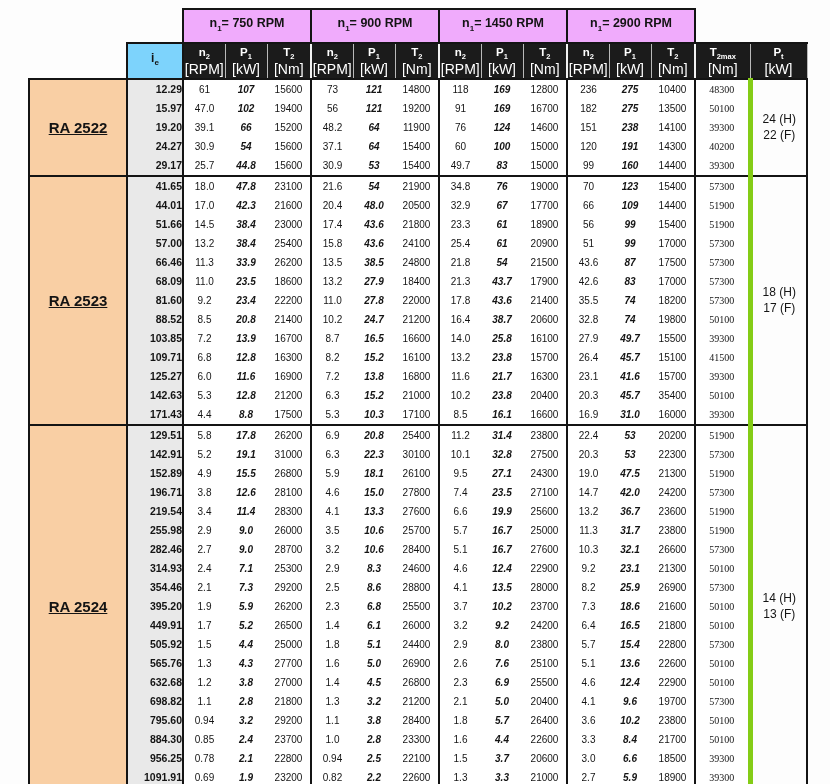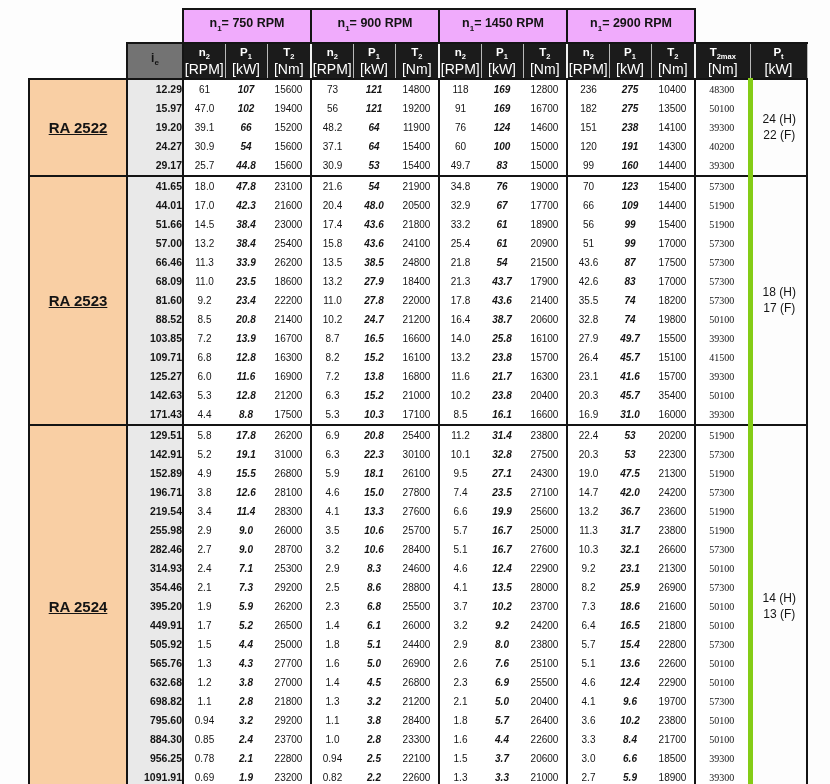--- a/index.html
+++ b/index.html
@@ -13,21 +13,21 @@
   td.yellow{background:#f0abfc;border:2px solid #141414;height:26px;line-height:26px;
             font-size:12.5px;font-weight:bold;}
   td.yellow sub{font-size:8px;}
   td.bh{background:#1B1B1B;color:#ffffff;height:34px;line-height:normal;
         border-top:2px solid #141414;border-bottom:2px solid #141414;
         border-left:1px solid #b9b9b9;border-right:1px solid #b9b9b9;}
   td.bh.gs{border-left:2px solid #f2f2f2;}
   td.bh .l1{font-weight:bold;font-size:11.5px;display:block;margin-top:2px;}
   td.bh .l1 sub{font-size:7.5px;}
   td.bh .l2{font-size:14px;display:block;margin-top:0px;}
-  td.ie-head{background:#737373;border:2.5px solid #141414;font-weight:bold;font-size:12px;}
+  td.ie-head{background:#7dd3fc;border:2.5px solid #141414;font-weight:bold;font-size:12px;}
   td.ie-head sub{font-size:8px;}
   
   td.model{background:#F9CFA4;border:2.5px solid #141414;font-weight:bold;font-size:15px;text-decoration:underline;}
   td.ie{background:#E9E9E9;border-left:2.5px solid #141414;border-right:2.5px solid #141414;
         font-weight:bold;font-size:10.5px;text-align:right;}
   td.val{background:#ffffff;}
   td.p1{font-weight:bold;font-style:italic;}
   td.gs{border-left:2px solid #141414;}
   td.t2max{border-left:2px solid #141414;border-right:5px solid #84cc16;font-family:Liberation Serif, serif;}
   td.pt{border:2.5px solid #141414;font-size:12px;line-height:16px;}
@@ -251,21 +251,21 @@
           <td class="val t2max">51900</td>
         </tr>
         <tr>
           <td class="ie">51.66</td>
           <td class="val gs">14.5</td>
           <td class="val p1">38.4</td>
           <td class="val">23000</td>
           <td class="val gs">17.4</td>
           <td class="val p1">43.6</td>
           <td class="val">21800</td>
-          <td class="val gs">33.2</td>
+          <td class="val gs">23.3</td>
           <td class="val p1">61</td>
           <td class="val">18900</td>
           <td class="val gs">56</td>
           <td class="val p1">99</td>
           <td class="val">15400</td>
           <td class="val t2max">51900</td>
         </tr>
         <tr>
           <td class="ie">57.00</td>
           <td class="val gs">13.2</td>

